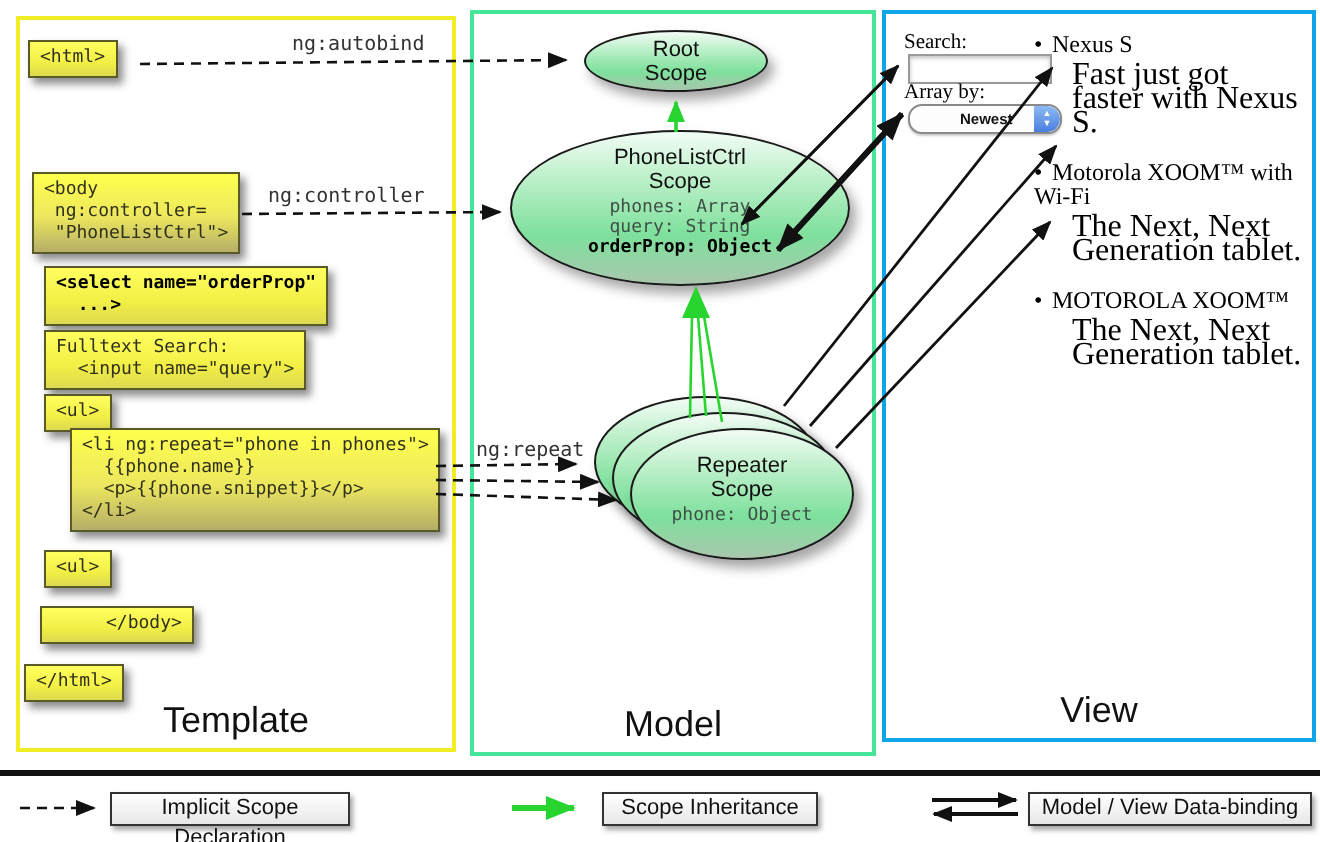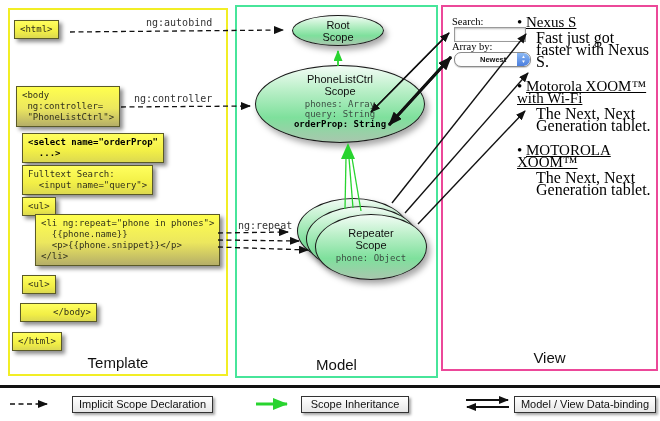--- a/index.html
+++ b/index.html
@@ -2,23 +2,23 @@
 <html><head>
 <meta charset="utf-8">
 <style>
   html,body{margin:0;padding:0;background:#fff;}
   #stage{position:relative;width:660px;height:421px;background:#fff;overflow:hidden;
          font-family:"Liberation Sans",sans-serif;}
   
   .panel{position:absolute;background:#fff;}
   .panel-template{left:8px;top:8px;width:216px;height:364px;border:2px solid #f2ee25;}
   .panel-model{left:235px;top:5px;width:199px;height:369px;border:2px solid #47e59a;}
-  .panel-view{left:441px;top:5px;width:213px;height:362px;border:2px solid #ec4899;}
+  .panel-view{left:441px;top:5px;width:213px;height:362px;border:2px solid #0ea5e9;}
   .panel-label{position:absolute;bottom:3px;left:0;width:100%;text-align:center;
-               font-size:15px;color:#111;}
+               font-size:18px;color:#111;}
   
   .codebox{position:absolute;display:inline-block;
            font:9px/11px "DejaVu Sans Mono",monospace;white-space:pre;color:#30301c;
            background:linear-gradient(180deg,#ffff5e 0%,#f2ef46 60%,#dcd950 100%);
            border:1px solid #5a5a28;box-shadow:2.5px 3px 4px rgba(0,0,0,.45);
            padding:3px 5px;}
   .codebox.fade{background:linear-gradient(180deg,#ffff4e 0%,#ece75e 55%,#b5ae68 100%);}
   .codebox.bold{font-weight:bold;color:#000;}
   
   .dirlabel{position:absolute;font:10px "DejaVu Sans Mono",monospace;color:#333;}
@@ -37,21 +37,21 @@
   .vw-select{position:absolute;left:454px;top:52px;width:55px;height:13px;background:#fdfdfd;
              border:1px solid #8a8a8a;border-radius:7px;display:flex;align-items:center;
              box-shadow:0 1px 1px rgba(0,0,0,.2);overflow:hidden;padding-left:20px;}
   .vw-select .val{flex:1;font:bold 7.5px "Liberation Sans",sans-serif;padding-left:5px;color:#111;}
   .vw-select .stepper{width:13px;height:100%;border-radius:0 7px 7px 0;
              background:linear-gradient(180deg,#8cb9f5 0%,#4a7ede 100%);
              display:flex;flex-direction:column;align-items:center;justify-content:center;
              color:#fff;font-size:4.5px;line-height:4.5px;}
   .vw-items{position:absolute;left:517px;top:16px;width:136px;}
   .vw-item{margin-bottom:12px;}
-  .vw-item .trow{font-size:15px;line-height:12px;text-decoration:underline;}
+  .vw-item .trow{font-size:12px;line-height:12px;}
   .vw-item .bullet{display:inline-block;width:9px;}
   .vw-item .desc{font-size:16px;line-height:12px;margin:4px 0 0 19px;}
   
   .rule{position:absolute;left:0;top:385px;width:660px;height:3px;background:#111;}
   .legend-box{position:absolute;top:396px;height:17px;box-sizing:border-box;
               border:1px solid #333;background:linear-gradient(#ffffff,#e7e7e7);
               box-shadow:1.5px 2px 2.5px rgba(0,0,0,.35);
               font-size:11px;line-height:15px;text-align:center;color:#111;}
   
   #arrows{position:absolute;left:0;top:0;width:660px;height:421px;pointer-events:none;}
@@ -95,21 +95,21 @@
   <div class="scope" style="left:292px;top:15px;width:92px;height:31px;padding-top:3px;">
     <div class="scope-title">Root
 Scope</div>
   </div>
 
   <div class="scope" style="left:255px;top:65px;width:170px;height:78px;padding-top:7px;">
     <div class="scope-title">PhoneListCtrl
 Scope</div>
     <div class="scope-props">phones: Array
 query: String</div>
-    <div class="scope-props-bold">orderProp: String</div>
+    <div class="scope-props-bold">orderProp: Object</div>
   </div>
 
   <div class="scope" style="left:297px;top:198px;width:112px;height:66px;"></div>
   <div class="scope" style="left:306px;top:206px;width:112px;height:66px;"></div>
   <div class="scope" style="left:315px;top:214px;width:112px;height:66px;padding-top:12px;">
     <div class="scope-title">Repeater
 Scope</div>
     <div class="scope-props">phone: Object</div>
   </div>
 
@@ -133,21 +133,21 @@
       <div class="trow"><span class="bullet">•</span><span>Motorola XOOM™ with Wi-Fi</span></div>
       <div class="desc">The Next, Next Generation tablet.</div>
     </div>
     <div class="vw-item">
       <div class="trow"><span class="bullet">•</span><span>MOTOROLA XOOM™</span></div>
       <div class="desc">The Next, Next Generation tablet.</div>
     </div>
   </div>
 
   <div class="rule"></div>
-  <div class="legend-box" style="left:72px;width:141px;">Implicit Scope Declaration</div>
+  <div class="legend-box" style="left:55px;width:120px;">Implicit Scope Declaration</div>
   <div class="legend-box" style="left:514px;width:142px;">Model / View Data-binding</div>
   <div class="legend-box" style="left:301px;width:108px;">Scope Inheritance</div>
 
   <svg id="arrows" viewBox="0 0 660 421">
     <defs>
       <marker id="ah" markerUnits="userSpaceOnUse" markerWidth="10" markerHeight="8" refX="9" refY="4" orient="auto">
         <path d="M0,0 L10,4 L0,8 z" fill="#111"></path>
       </marker>
       <marker id="ahL" markerUnits="userSpaceOnUse" markerWidth="14" markerHeight="11" refX="13" refY="5.5" orient="auto">
         <path d="M0,0 L14,5.5 L0,11 z" fill="#111"></path>

